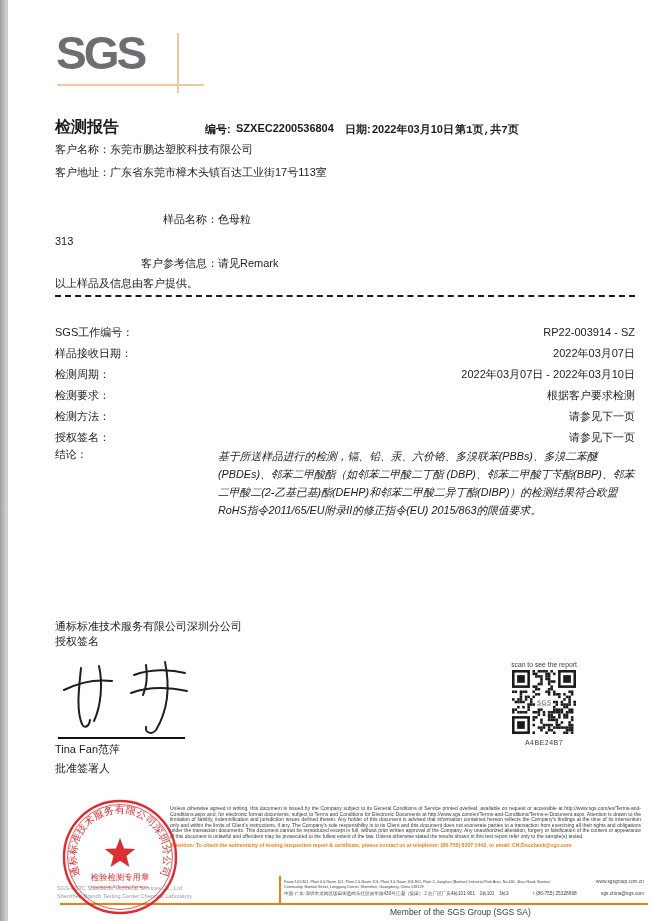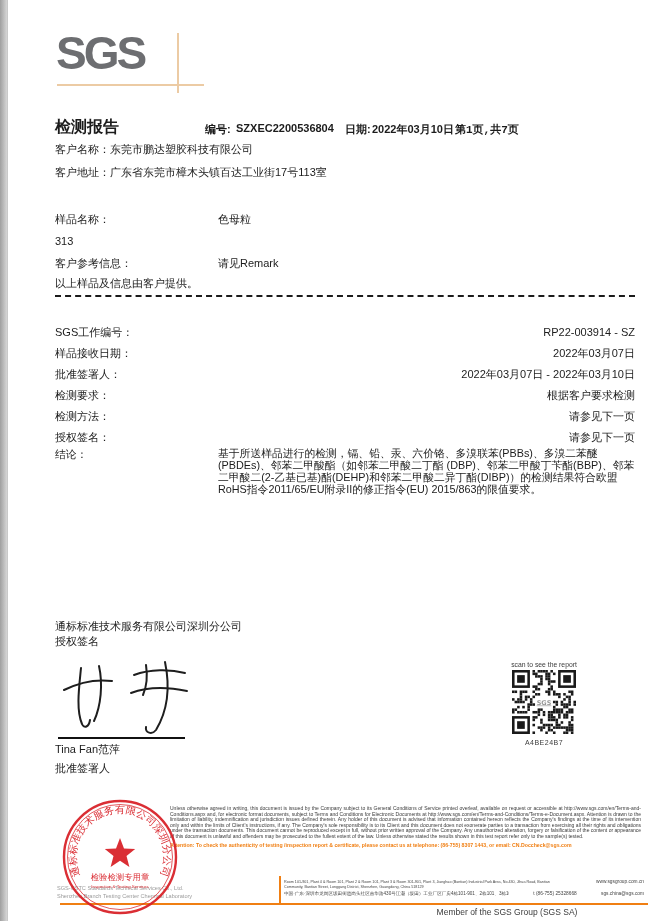--- a/index.html
+++ b/index.html
@@ -13,27 +13,27 @@
   .logo-hline{position:absolute;left:57px;top:84px;width:147px;height:2px;background:#eccba4;}
   .logo-vline{position:absolute;left:177px;top:33px;width:2px;height:60px;background:#eccba4;}
   
   .doc-title{position:absolute;left:55px;top:117px;font-size:16px;font-weight:bold;color:#1c1c1c;}
   .hdr{position:absolute;top:122px;font-size:11px;font-weight:600;color:#1c1c1c;white-space:nowrap;}
   #h-no-l{left:205px;} #h-no-v{left:236px;} #h-dt-l{left:345px;} #h-dt-v{left:372px;} #h-pg{left:455px;font-family:Liberation Mono, monospace;}
   
   .rows{position:absolute;left:55px;font-size:11px;color:#1c1c1c;}
   .info-row{display:flex;align-items:baseline;}
   .rows-a{top:138px;width:560px;} .rows-a .info-row{line-height:23px;} .rows-a .lbl{width:55px;flex:none;}
-  .rows-b{top:208px;width:560px;} .rows-b .info-row{line-height:22px;} .rows-b .lbl{width:163px;flex:none;}
+  .rows-b{top:208px;width:560px;} .rows-b .info-row{line-height:22px;text-align:right;} .rows-b .lbl{width:163px;flex:none;}
   .rows-c{top:322px;width:580px;} .rows-c .info-row{line-height:21px;justify-content:space-between;} .rows-c .lbl{width:163px;flex:none;}
   .note{position:absolute;left:55px;top:276px;font-size:11px;color:#1c1c1c;}
   .dash-line{position:absolute;left:55px;top:295px;width:580px;border-top:2px dashed #1b1b1b;}
   .conclusion{position:absolute;left:55px;top:447px;width:585px;display:flex;font-size:10.8px;color:#1c1c1c;}
   .conclusion .lbl{width:163px;flex:none;line-height:15.4px;}
-  .conclusion .val{width:420px;line-height:12px;}
+  .conclusion .val{width:420px;line-height:18px;font-style:italic;}
   
   .sig-company{position:absolute;left:55px;top:619px;font-size:11px;color:#1c1c1c;line-height:15px;}
   .sig-svg{position:absolute;left:58px;top:658px;}
   .sig-line{position:absolute;left:58px;top:737px;width:127px;height:2px;background:#111;}
   .sig-name{position:absolute;left:55px;top:742px;font-size:11px;color:#1c1c1c;}
   .sig-role{position:absolute;left:55px;top:761px;font-size:11px;color:#1c1c1c;}
   
   .qr-wrap{position:absolute;left:500px;top:661px;width:88px;text-align:center;}
   .qr-caption{font-size:6.8px;color:#3c3c3c;margin-bottom:2px;}
   .qr-code-text{font-size:7px;color:#3c3c3c;margin-top:1px;letter-spacing:.5px;}
@@ -42,21 +42,21 @@
   .disclaimer{font-size:5px;line-height:5.6px;color:#3a3a3a;text-align:justify;}
   .attention{margin-top:2px;font-size:5.2px;line-height:6px;color:#f07f13;font-weight:bold;}
   .foot-co{position:absolute;left:57px;top:884px;width:218px;font-size:5.6px;line-height:8px;color:#9b9b9b;}
   .v-divider{position:absolute;left:279px;top:876px;width:2px;height:27px;background:#f07f13;}
   .addr{position:absolute;left:284px;top:879px;width:360px;color:#444;}
   .addr-row{display:flex;justify-content:space-between;align-items:baseline;}
   .addr-en{font-size:3.7px;line-height:5px;width:272px;} 
   .addr-cn{font-size:4.6px;line-height:7px;width:225px;white-space:nowrap;overflow:hidden;}
   .addr-web{font-size:4.8px;} .addr-tel{font-size:4.8px;} .addr-mail{font-size:4.8px;}
   .orange-hline{position:absolute;left:60px;top:903px;width:588px;height:2px;background:#f07f13;}
-  .member{position:absolute;left:378px;top:907px;width:258px;font-size:8.5px;color:#3a3a3a;text-align:center;}
+  .member{position:absolute;left:390px;top:907px;width:258px;font-size:8.5px;color:#3a3a3a;}
   .stamp-svg{position:absolute;left:60px;top:797px;opacity:.95;}
 </style>
 </head>
 <body>
 
 <div class="page">
   <div class="left-edge"></div>
 
   <div class="logo-text">SGS</div>
   <div class="logo-hline"></div>
@@ -98,21 +98,21 @@
   <div class="rows rows-c">
       <div class="info-row">
         <span class="lbl">SGS工作编号：</span>
         <span class="val">RP22-003914 - SZ</span>
       </div>
       <div class="info-row">
         <span class="lbl">样品接收日期：</span>
         <span class="val">2022年03月07日</span>
       </div>
       <div class="info-row">
-        <span class="lbl">批准签署人：</span>
+        <span class="lbl">检测周期：</span>
         <span class="val">2022年03月07日 - 2022年03月10日</span>
       </div>
       <div class="info-row">
         <span class="lbl">检测要求：</span>
         <span class="val">根据客户要求检测</span>
       </div>
       <div class="info-row">
         <span class="lbl">检测方法：</span>
         <span class="val">请参见下一页</span>
       </div>

